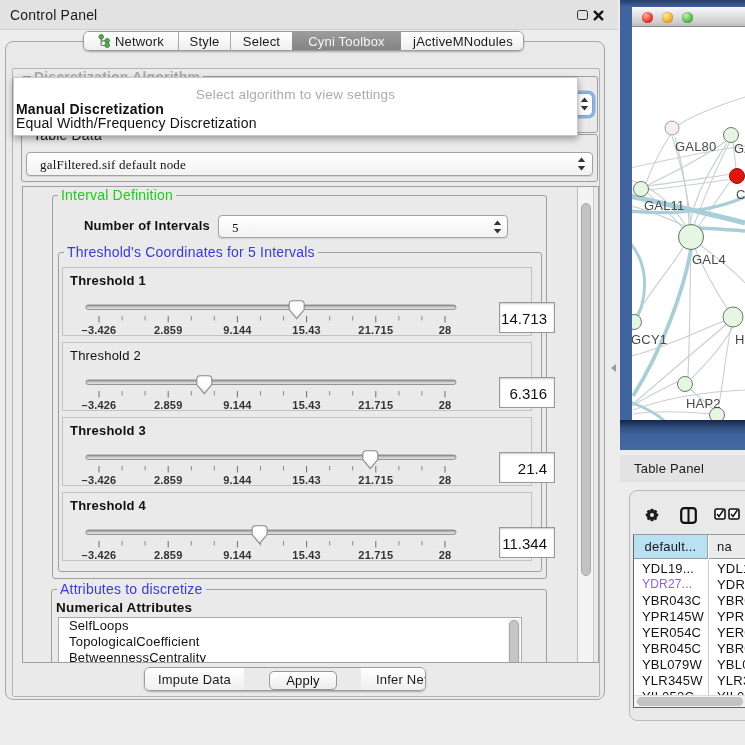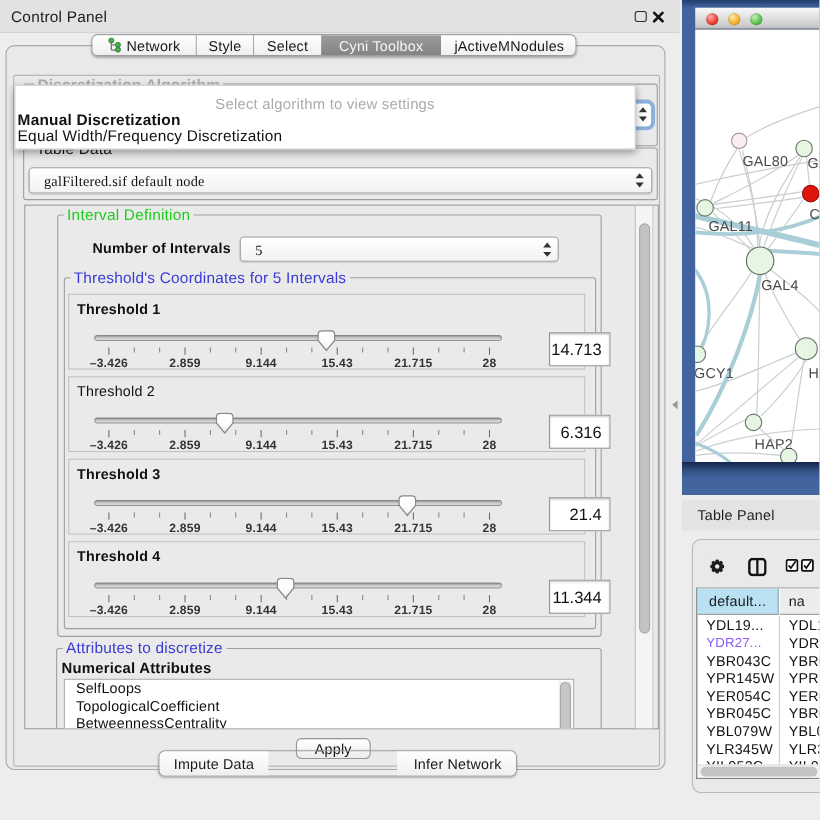--- a/index.html
+++ b/index.html
@@ -267,21 +267,21 @@
         <circle cx="9.2" cy="11.2" r="2.3" fill="#4cae4c" stroke="#2e7d32" stroke-width="0.8"></circle>
       </svg>Network</div>
   <div class="abs" style="left:94px;top:0;width:1px;height:20px;background:#a8a8a8"></div>
   <div class="seg" style="left:95px;width:51px">Style</div>
   <div class="abs" style="left:146px;top:0;width:1px;height:20px;background:#a8a8a8"></div>
   <div class="seg" style="left:147px;width:61px">Select</div>
   <div class="seg dark" style="left:208px;width:109px">Cyni Toolbox</div>
   <div class="seg" style="left:317px;width:124px">jActiveMNodules</div>
 </div>
 
-<div class="abs tabbar" style="left:144px;top:682px;width:326px;height:24px">
+<div class="abs tabbar" style="left:144px;top:667px;width:282px;height:24px">
   <div class="seg" style="left:0;width:99px">Impute Data</div>
   <div class="seg" style="left:216px;width:110px">Infer Network</div>
 </div>
 
 <svg class="abs" style="left:610px;top:363px" width="7" height="10" viewBox="0 0 7 10" xmlns="http://www.w3.org/2000/svg">
     <polygon points="6,1 1,5 6,9" fill="#9a9a9a"></polygon>
   </svg>
 
 <div class="abs" style="left:620px;top:0;width:125px;height:450px;background:#41639e"></div>
 <div class="abs" style="left:620px;top:0;width:125px;height:7px;background:linear-gradient(#243d6b,#41639e)"></div>

